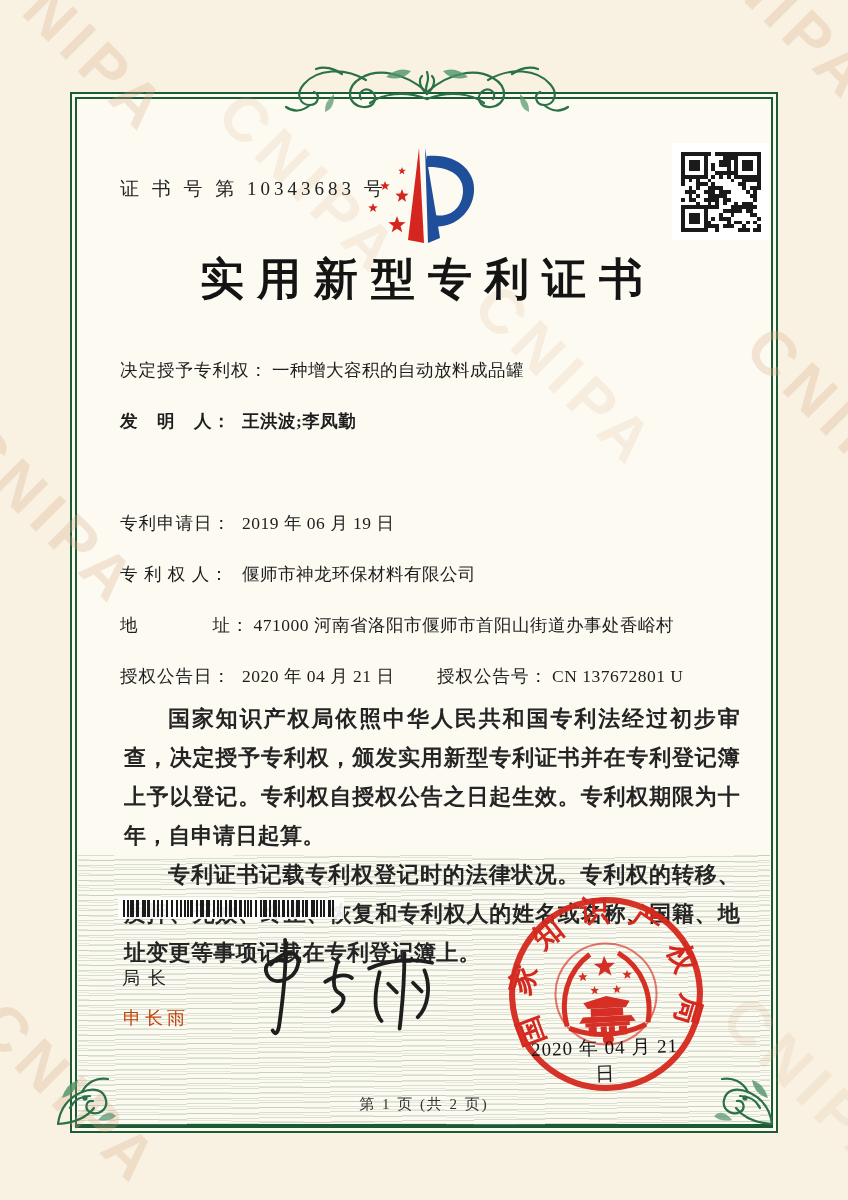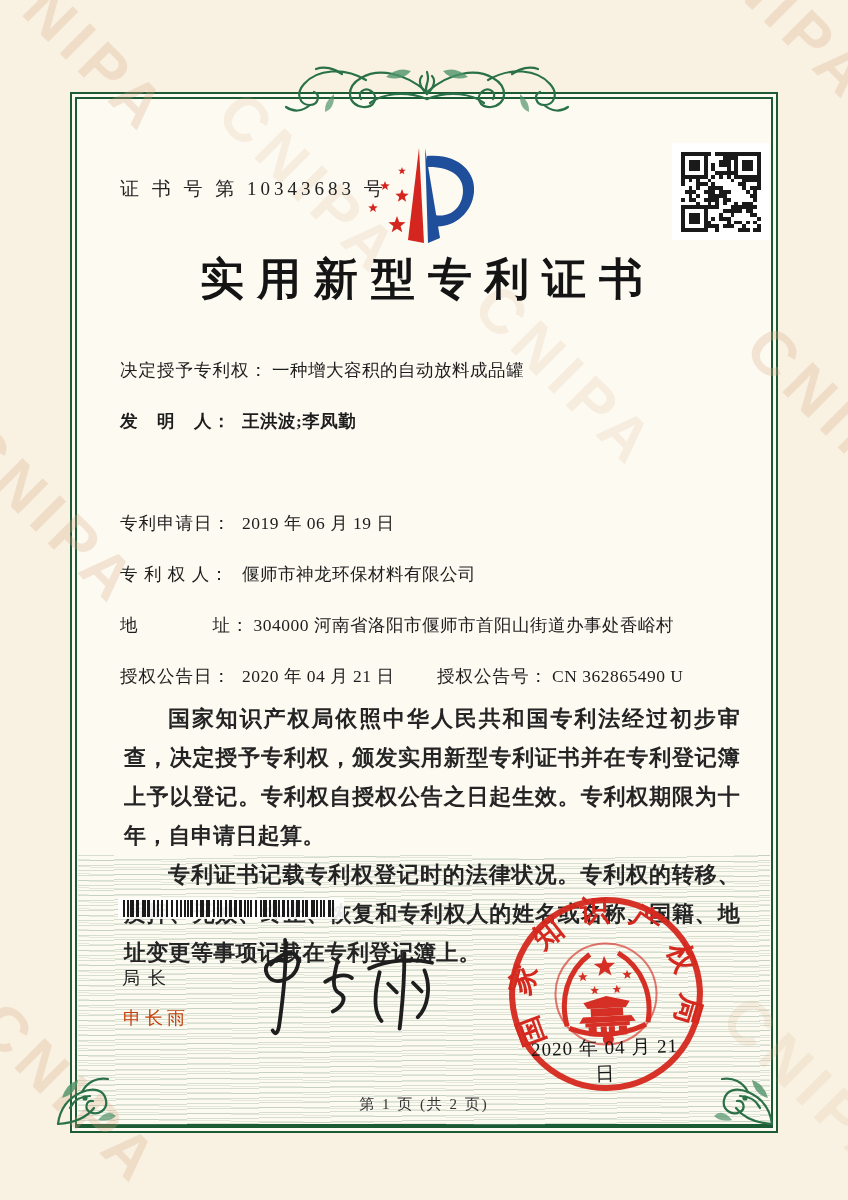--- a/index.html
+++ b/index.html
@@ -402,26 +402,26 @@
     <div class="row" style="top:409px;font-weight:bold;">
       <span class="lbl">发　明　人：</span><span class="val">王洪波;李凤勤</span>
     </div>
     <div class="row" style="top:511px;">
       <span class="lbl">专利申请日：</span><span class="val">2019 年 06 月 19 日</span>
     </div>
     <div class="row" style="top:562px;">
       <span class="lbl">专 利 权 人：</span><span class="val">偃师市神龙环保材料有限公司</span>
     </div>
     <div class="row" style="top:613px;">
-      <span class="lbl">地　　　　址：</span><span class="val">304000 河南省洛阳市偃师市首阳山街道办事处香峪村</span>
+      <span class="lbl">地　　　　址：</span><span class="val">471000 河南省洛阳市偃师市首阳山街道办事处香峪村</span>
     </div>
     <div class="row" style="top:664px;">
       <span class="lbl">授权公告日：</span><span class="val">2020 年 04 月 21 日</span>
       <span class="pair2">
-        <span class="lbl" style="min-width:0;">授权公告号：</span><span class="val">CN 362865490 U</span>
+        <span class="lbl" style="min-width:0;">授权公告号：</span><span class="val">CN 137672801 U</span>
       </span>
     </div>
 
     <div class="body-text">
       <p>国家知识产权局依照中华人民共和国专利法经过初步审查，决定授予专利权，颁发实用新型专利证书并在专利登记簿上予以登记。专利权自授权公告之日起生效。专利权期限为十年，自申请日起算。</p>
       <p>专利证书记载专利权登记时的法律状况。专利权的转移、质押、无效、终止、恢复和专利权人的姓名或名称、国籍、地址变更等事项记载在专利登记簿上。</p>
     </div>
 
     <div class="barcode-wrap">
       <svg id="barcode-svg" width="216" height="17" viewBox="0 0 216 17" fill="#1a1a1a" shape-rendering="crispEdges">

